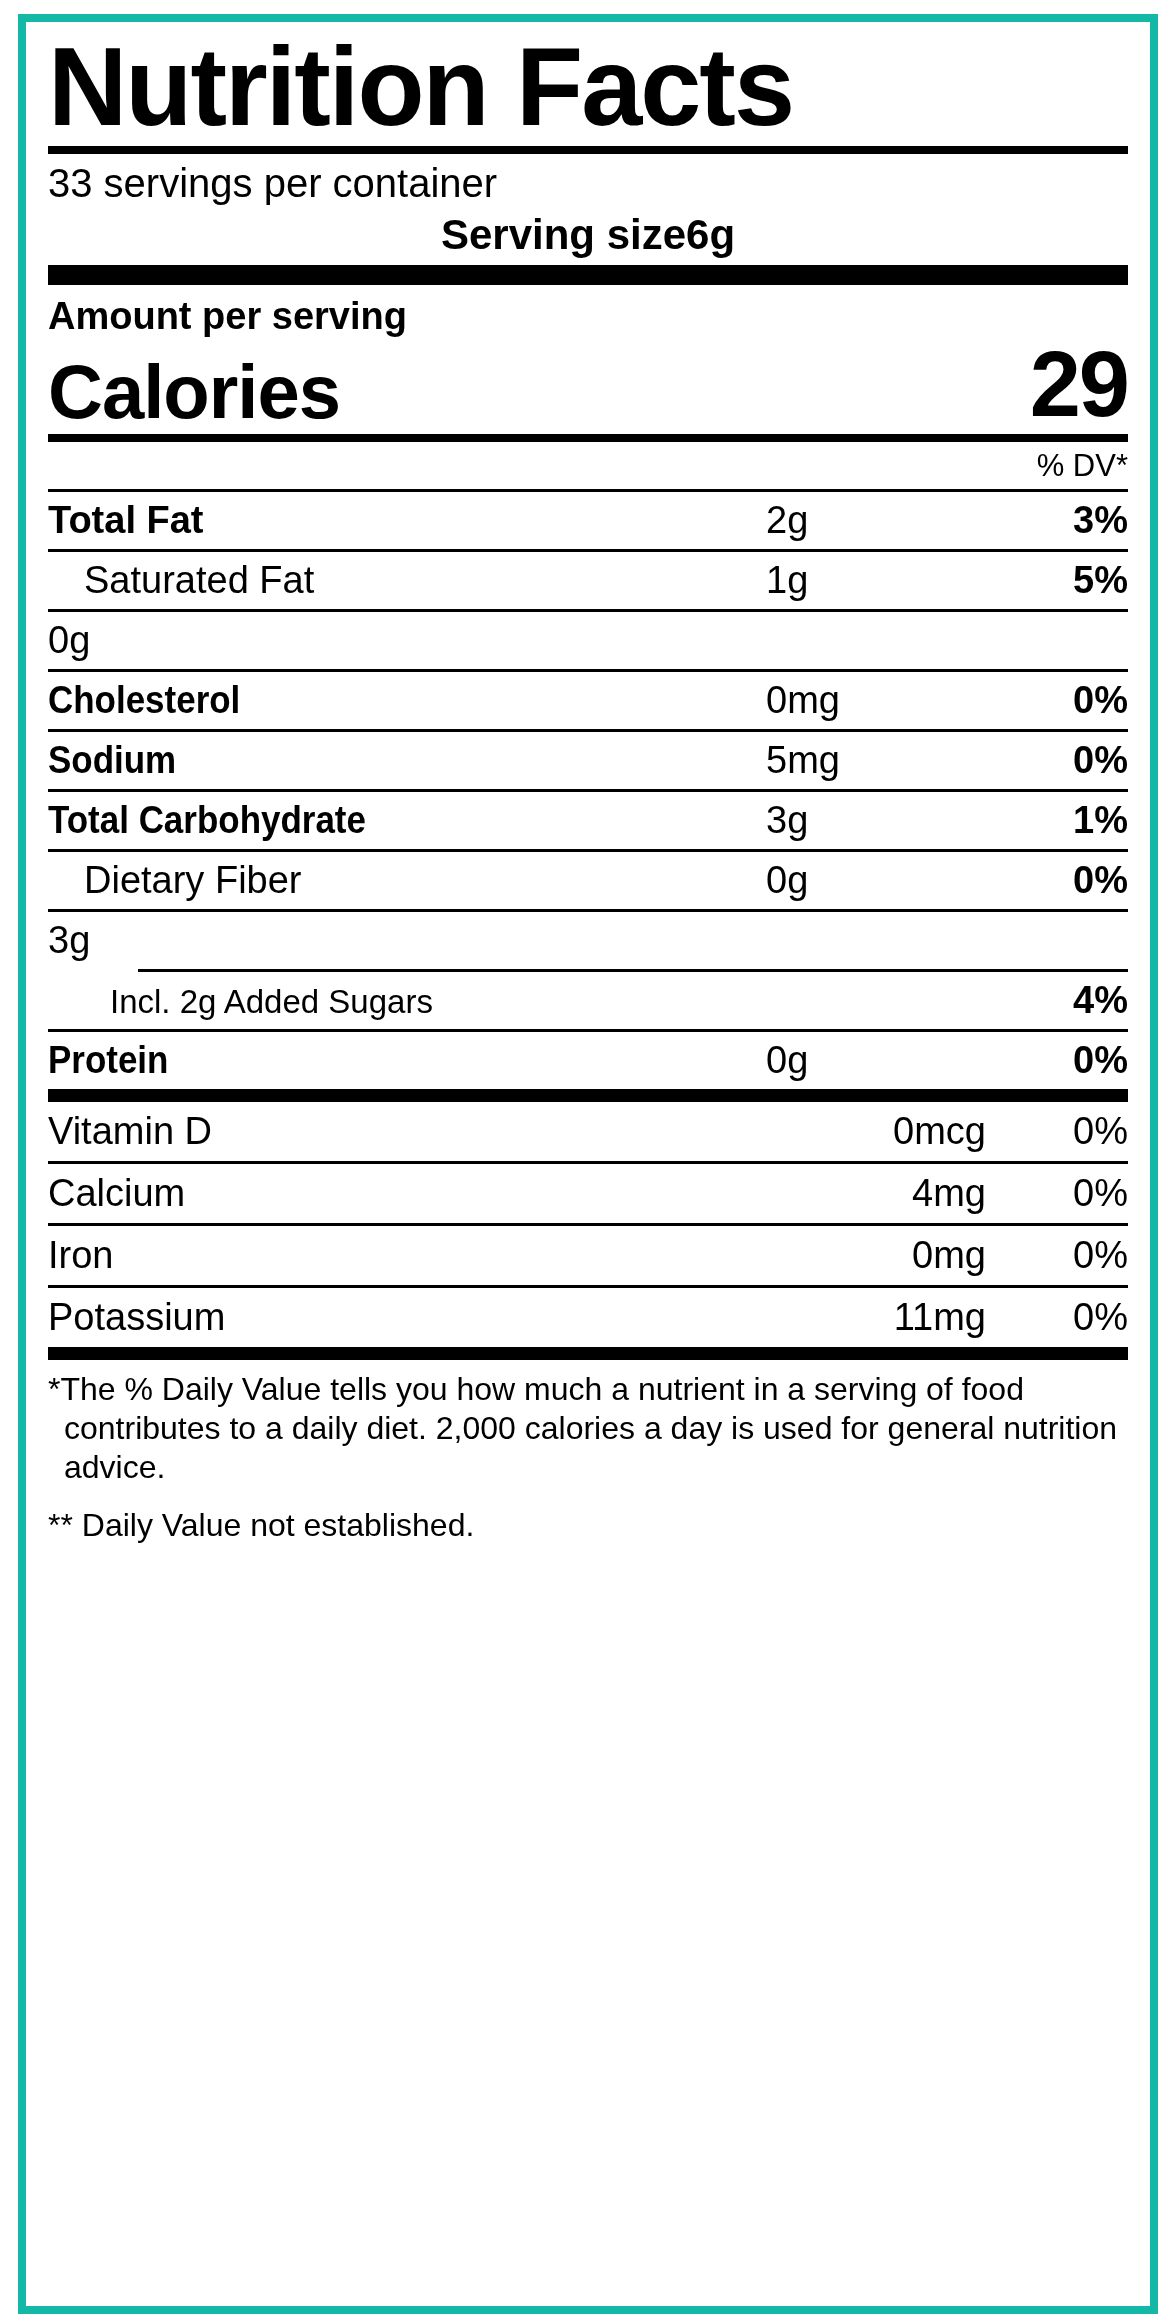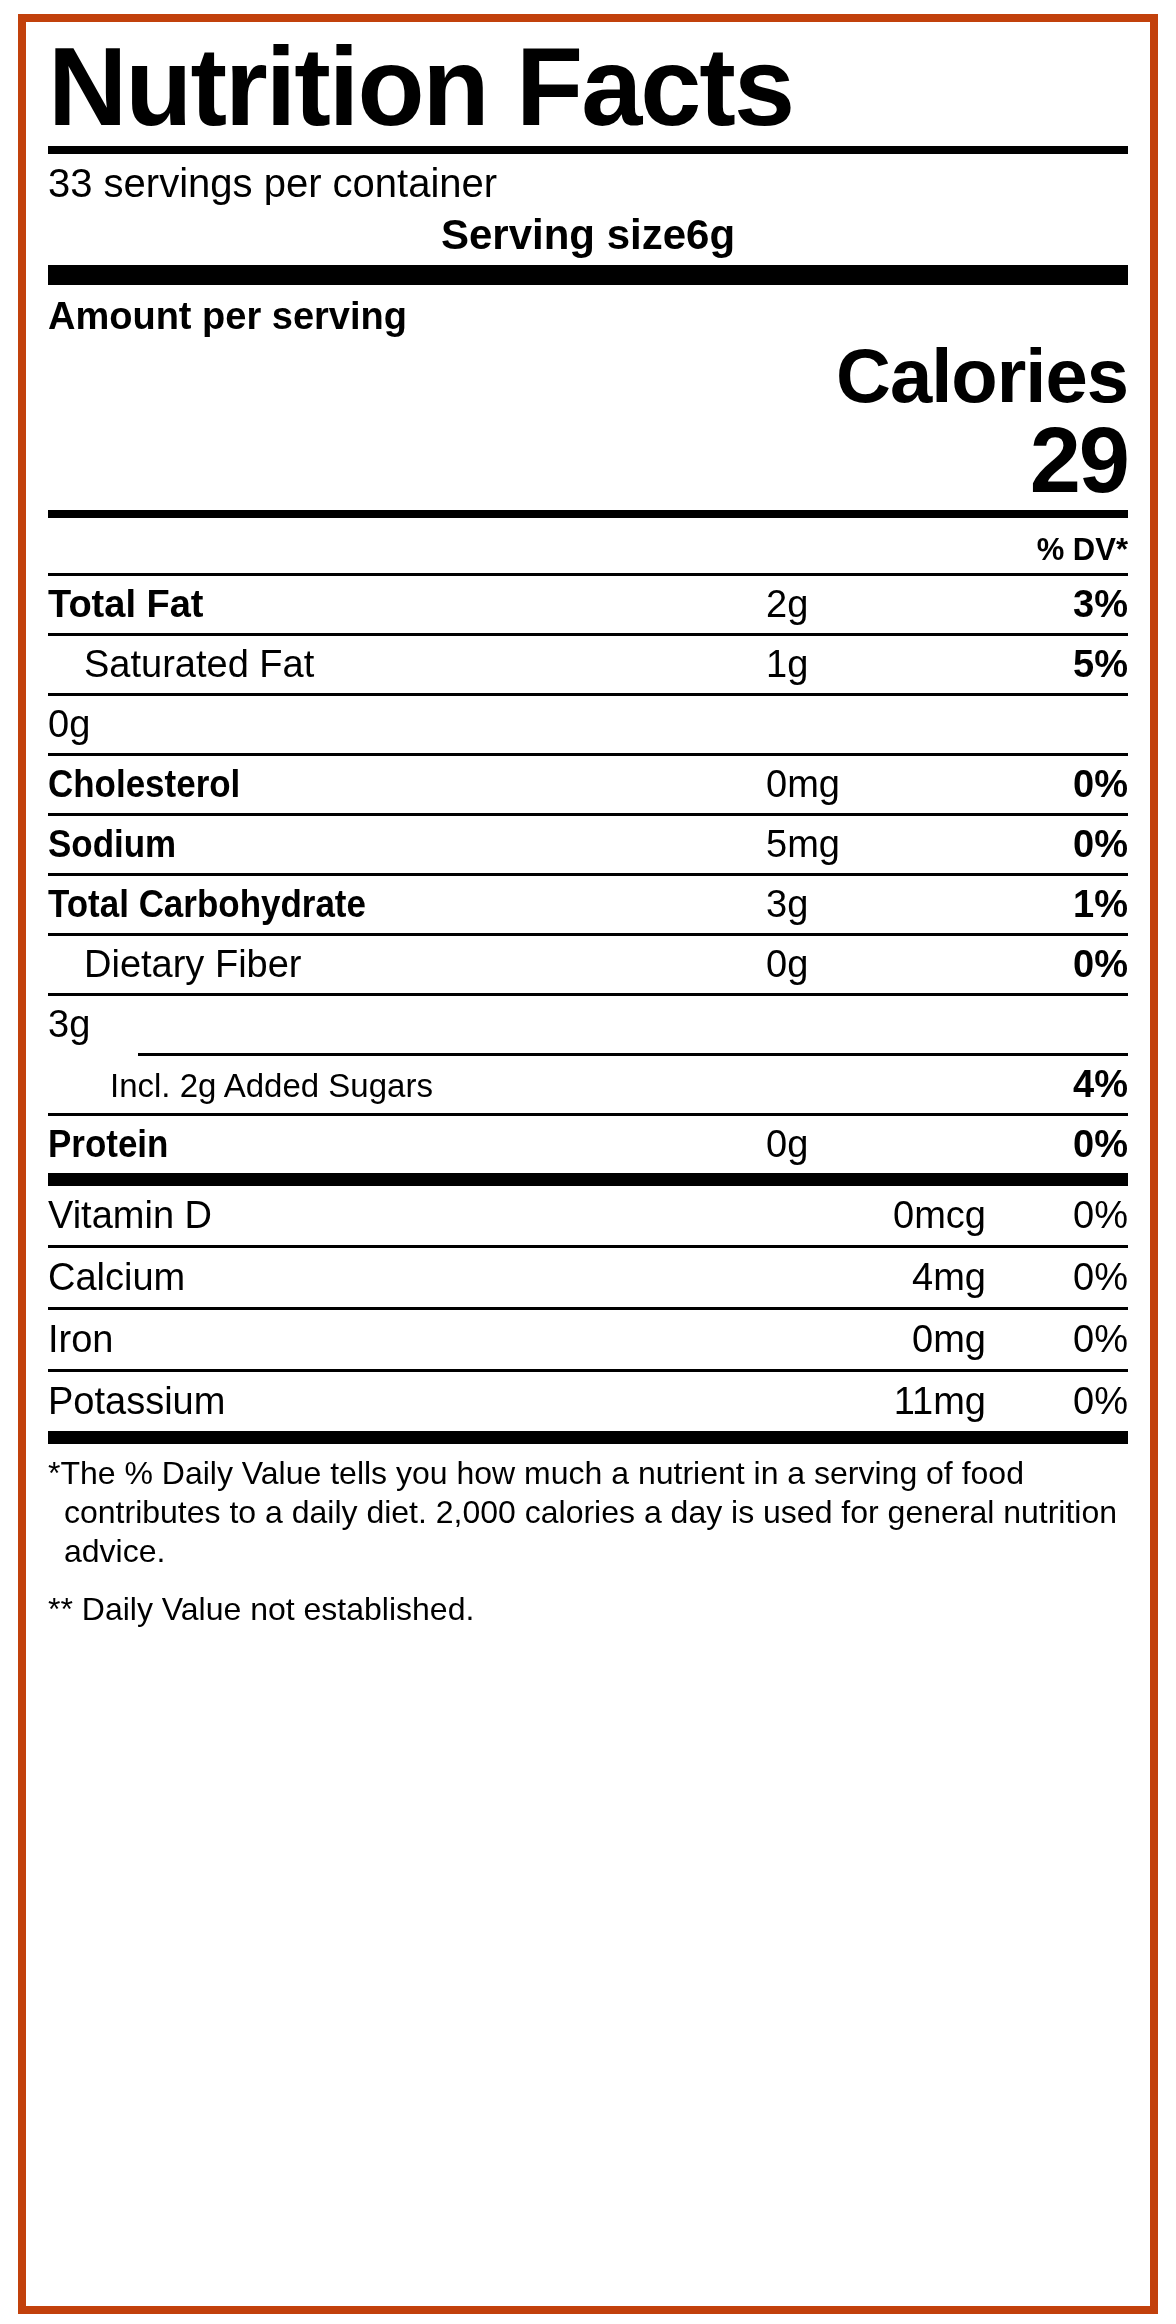--- a/index.html
+++ b/index.html
@@ -16,21 +16,21 @@
 
   .label-wrap {
     box-sizing: border-box;
     width: 1176px;
     height: 2324px;
     padding: 14px 18px 10px 18px;
   }
 
   .label {
     box-sizing: border-box;
-    border: 8px solid #c2410c;
+    border: 8px solid #14b8a6;
     background: #fff;
     width: 100%;
     height: 100%;
     padding: 6px 22px 10px 22px;
     display: flex;
     flex-direction: column;
   }
 
   
   .title {
@@ -73,40 +73,39 @@
     font-weight: bold;
     font-size: 38px;
     padding: 10px 0 0 0;
   }
 
   .calories-row {
     display: flex;
     align-items: flex-end;
     justify-content: space-between;
     padding: 0 0 4px 0;
-    flex-direction: column;
   }
   .calories-label {
     font-weight: bold;
     font-size: 76px;
     line-height: 1.0;
     letter-spacing: -1px;
   }
   .calories-value {
     font-weight: bold;
     font-size: 92px;
     line-height: 1.0;
     letter-spacing: -2px;
   }
 
   .dv-header {
     text-align: right;
-    font-weight: bold;
+    font-weight: normal;
     font-size: 31px;
-    padding: 14px 0 5px 0;
+    padding: 6px 0 5px 0;
   }
 
   
   .nrow {
     display: flex;
     align-items: baseline;
     padding: 7px 0 7px 0;
     font-size: 38px;
   }
   .nrow .nm {

